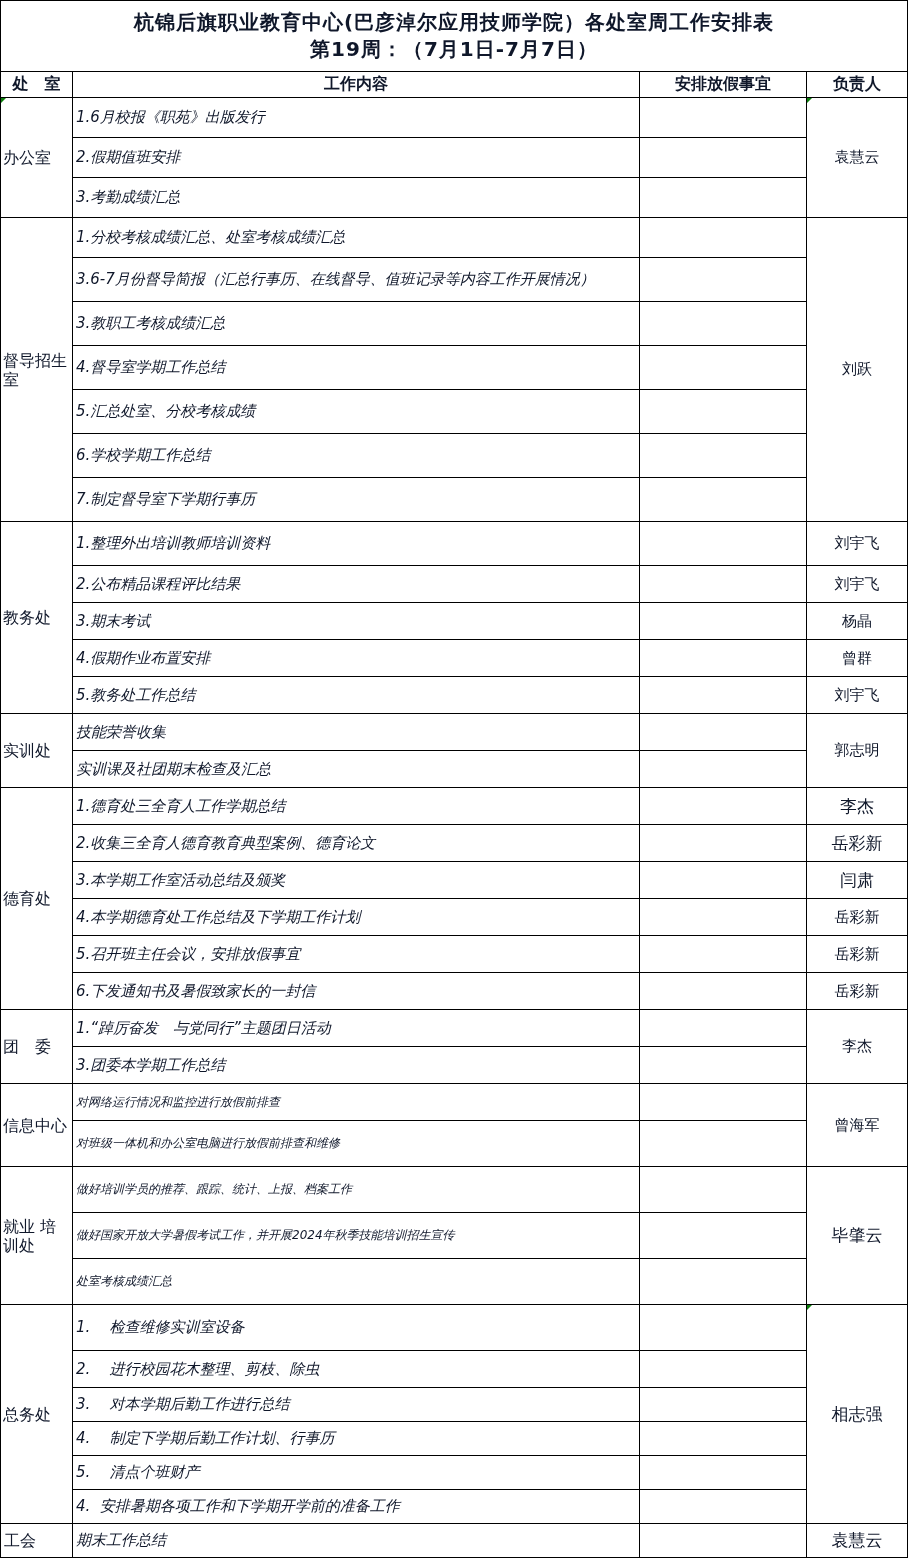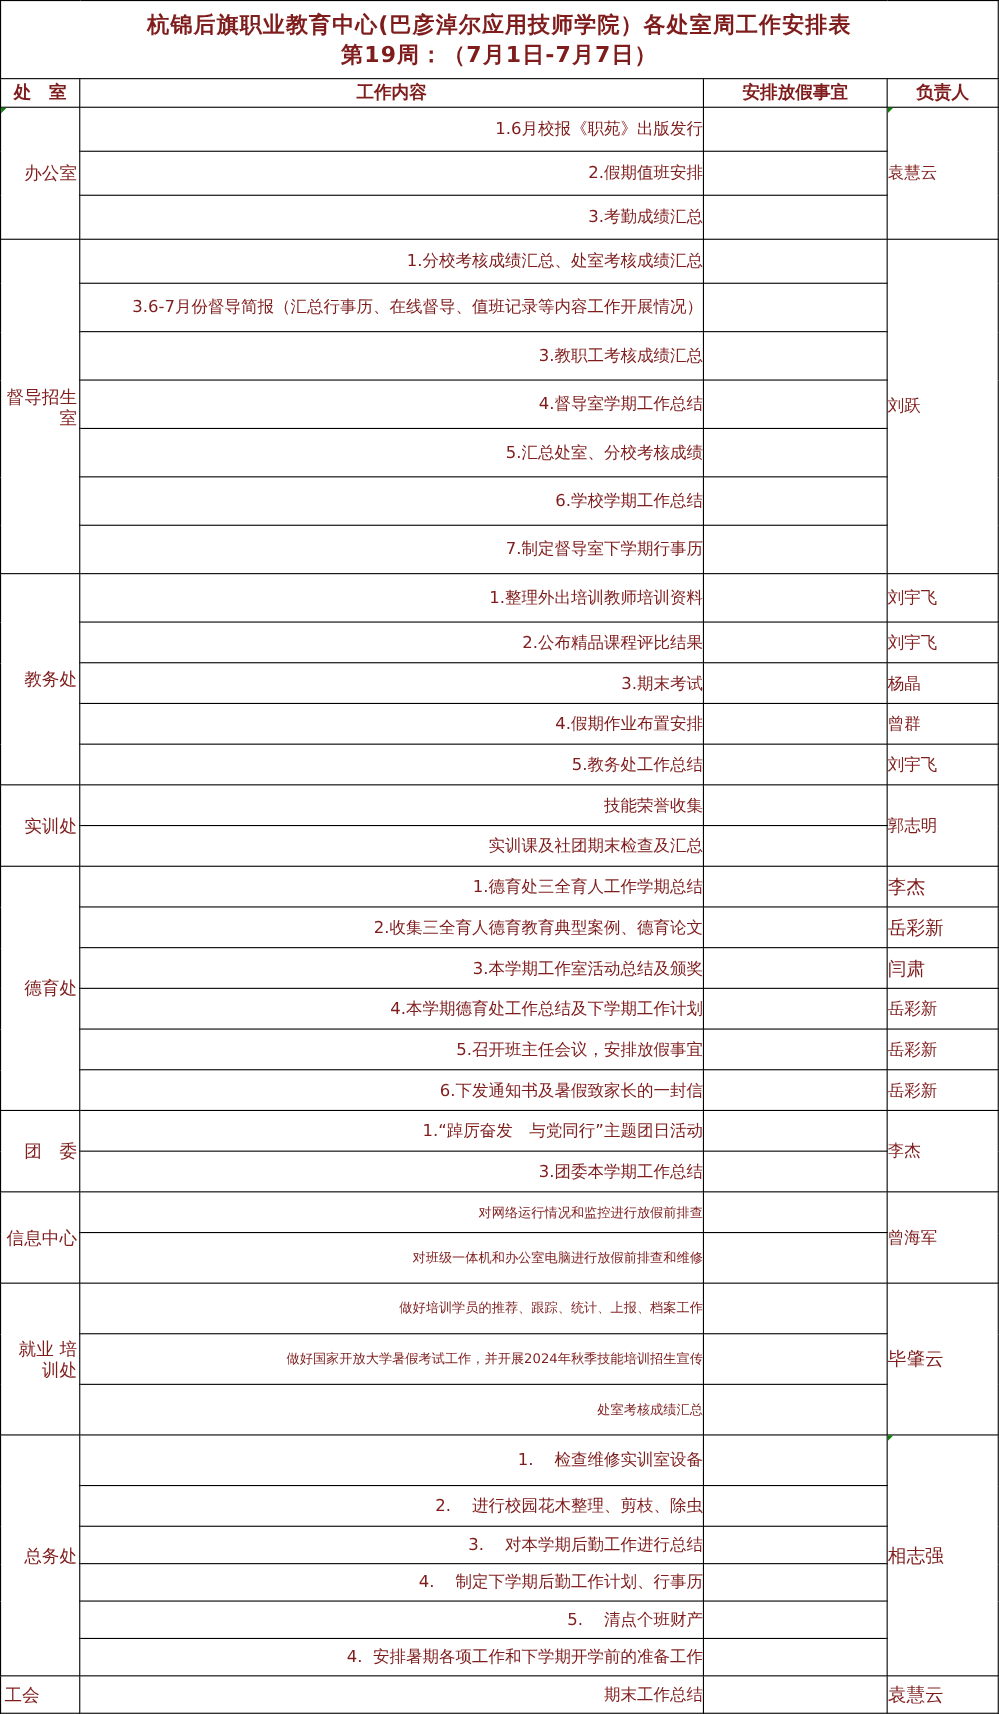--- a/index.html
+++ b/index.html
@@ -1,32 +1,32 @@
 <!DOCTYPE html>
 <html><head>
 <meta charset="utf-8">
 <style>
   html, body { margin: 0; padding: 0; background: #ffffff; }
   body { width: 908px; height: 1558px; overflow: hidden; }
   .sheet { position: relative; width: 908px; height: 1558px; }
   table.grid {
     position: absolute; left: 0; top: 0;
     width: 907px; table-layout: fixed; border-collapse: collapse;
-    font-family: "DejaVu Sans", sans-serif; color: #7f1d1d;
+    font-family: "DejaVu Sans", sans-serif; color: #0f172a;
   }
   table.grid td { border: 1px solid #000; padding: 0; overflow: hidden; }
   .title-cell { text-align: center; vertical-align: middle; font-weight: bold; font-size: 20px; line-height: 27px; letter-spacing: 1px; }
   .title-cell div { white-space: nowrap; }
   .hdr { text-align: center; vertical-align: middle; font-weight: bold; font-size: 16px; white-space: nowrap; }
-  .dept { text-align: right; vertical-align: middle; font-size: 16px; line-height: 19px; padding: 0 2px !important; word-break: break-all; }
+  .dept { text-align: left; vertical-align: middle; font-size: 16px; line-height: 19px; padding: 0 2px !important; word-break: break-all; }
   .dept.left { text-align: left; padding-left: 3px !important; }
-  .task { text-align: right; vertical-align: middle; font-size: 15px; padding-left: 3px !important; white-space: pre; }
+  .task { text-align: left; vertical-align: middle; font-size: 15px; padding-left: 3px !important; white-space: pre; font-style: italic; }
   .task.big { font-size: 12px; }
   .adj { vertical-align: middle; }
-  .person { text-align: left; vertical-align: middle; font-size: 15px; white-space: nowrap; }
+  .person { text-align: center; vertical-align: middle; font-size: 15px; white-space: nowrap; }
   .person.lg { font-size: 17px; }
   .flag { position: absolute; width: 0; height: 0; border-top: 5px solid #0a7d0a; border-right: 5px solid transparent; }
 </style>
 </head>
 <body>
 
 <div class="sheet">
 <table class="grid">
   <colgroup>
     <col style="width:72px">

